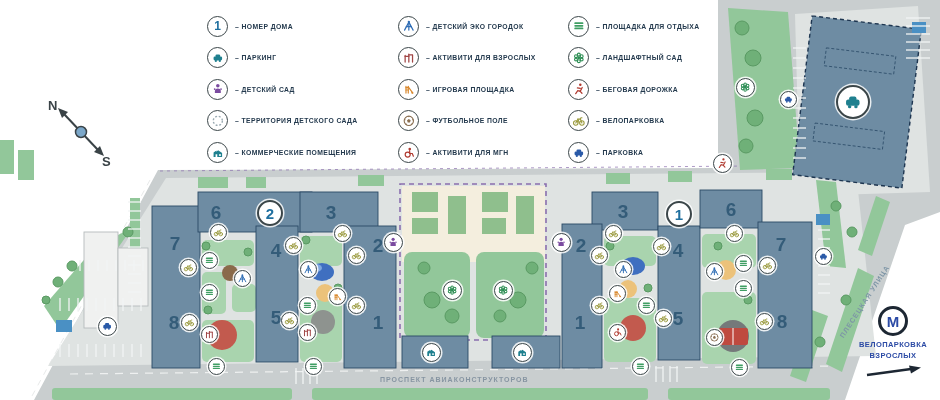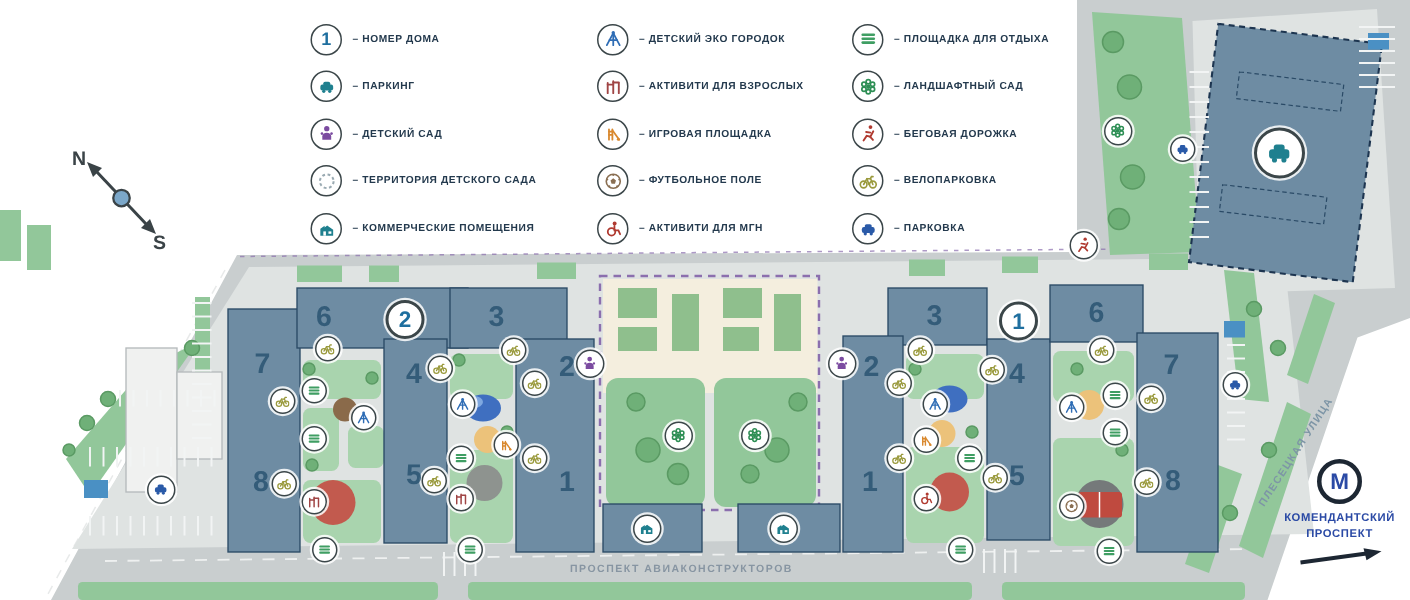--- a/index.html
+++ b/index.html
@@ -782,22 +782,22 @@
     </div>
 
   <div class="street" style="left:380px;top:376px">ПРОСПЕКТ АВИАКОНСТРУКТОРОВ</div>
   <div class="street right" style="left:822px;top:298px">ПЛЕСЕЦКАЯ УЛИЦА</div>
 
   <div class="metro">
     <div class="metro-logo">
         <span>М</span>
       </div>
     <div class="metro-name">
-      <div>КОМЕНДАНТСКИЙ</div>
-      <div>ПРОСПЕКТ</div>
+      <div>ВЕЛОПАРКОВКА</div>
+      <div>ВЗРОСЛЫХ</div>
     </div>
     <svg width="60" height="14" style="margin-top:2px">
       <line x1="4" y1="11" x2="48" y2="5" stroke="#1d2733" stroke-width="2.6"></line>
       <polygon points="58,3.5 46,1.5 48,9.5" fill="#1d2733"></polygon>
     </svg>
   </div>
 
 </div>
 
 </body></html>

